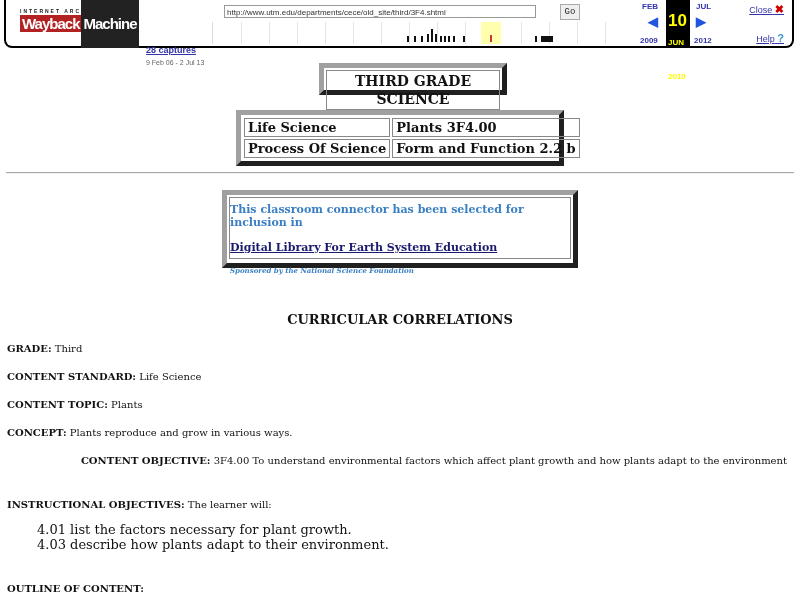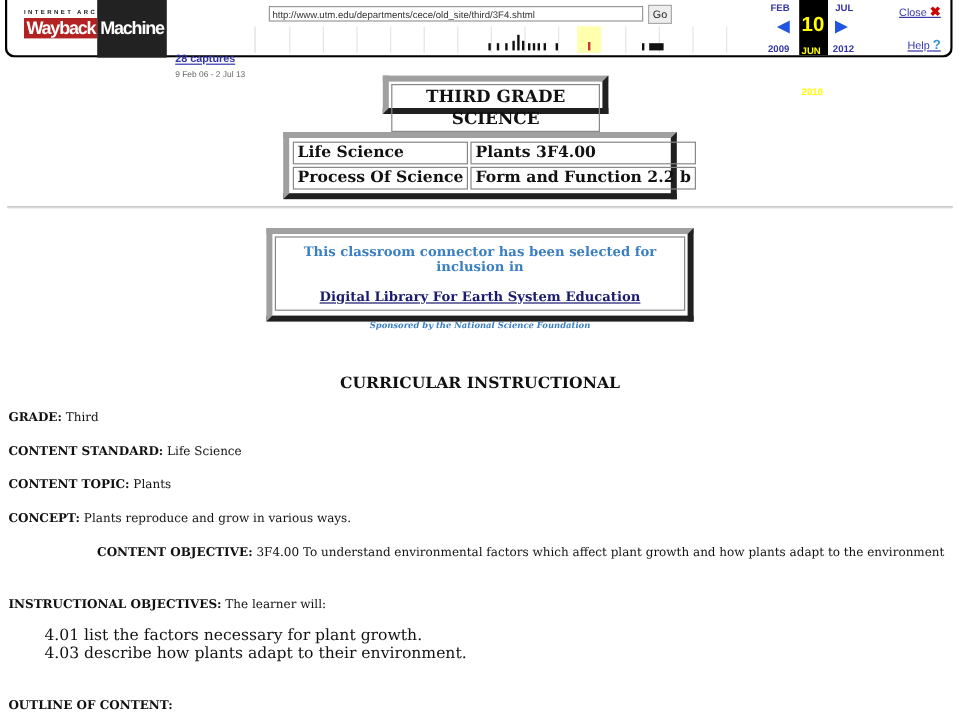--- a/index.html
+++ b/index.html
@@ -9,21 +9,21 @@
   .wb { position: absolute; left: 4px; top: 0; width: 790px; height: 48px; border: 2px solid #000; border-top: none; border-radius: 0 0 8px 8px; background: #fff; box-sizing: border-box; font-family: "Liberation Sans", sans-serif; }
   .wb-logo { position: absolute; left: 14px; top: 8px; width: 86px; }
   .wb-logo .ia { font-size: 5px; letter-spacing: 2px; color: #222; font-weight: bold; }
   .wb-logo .wm { margin-top: 2px; font-size: 15px; font-weight: bold; color: #fff; letter-spacing: -1px; line-height: 16px; }
   .wb-logo .wm .a { background: #b22222; padding: 0 2px; }
   .wb-logo .wm .b { background: #222; padding: 16px 2px; }
   .wb-caps { position: absolute; left: 140px; top: 39px; width: 62px; text-align: left; }
   .wb-caps a { font-size: 9px; font-weight: bold; color: #3333aa; text-decoration: underline; }
   .wb-caps .range { font-size: 7px; color: #666; margin-top: 2px; }
   .wb-url { position: absolute; left: 218px; top: 5px; width: 312px; height: 13px; border: 1px solid #999; font-size: 8px; line-height: 13px; padding-left: 2px; color: #333; box-sizing: border-box; background: #fff; }
-  .wb-go { position: absolute; left: 534px; top: 4px; width: 20px; height: 16px; border: 1px solid #aaa; background: #eee; font-size: 9px; text-align: center; line-height: 15px; color: #222; box-sizing: border-box; }
+  .wb-go { position: absolute; left: 554px; top: 4px; width: 20px; height: 16px; border: 1px solid #aaa; background: #eee; font-size: 9px; text-align: center; line-height: 15px; color: #222; box-sizing: border-box; font-family: Liberation Mono, monospace; }
   .wb-timeline { position: absolute; left: 206px; top: 22px; width: 420px; height: 22px; border-left: 1px solid #ddd; }
   .wb-timeline .tick { position: absolute; top: 0; width: 1px; height: 22px; background: #e4e4e4; }
   .wb-timeline .bar { position: absolute; bottom: 2px; width: 2px; background: #111; }
   .wb-timeline .hl { position: absolute; left: 268px; top: 0; width: 20px; height: 22px; background: #ffff99; opacity: .8; }
   .wb-timeline .cur { position: absolute; left: 277px; bottom: 2px; width: 2px; height: 7px; background: #cc3333; }
   .wb-cal { position: absolute; left: 630px; top: 0; width: 80px; height: 46px; font-weight: bold; }
   .wb-cal .m { position: absolute; top: 2px; font-size: 8px; color: #3333aa; }
   .wb-cal .y { position: absolute; top: 36px; font-size: 8px; color: #3333aa; }
   .wb-cal .sel { position: absolute; left: 30px; top: 0; width: 24px; height: 46px; background: #000; }
   .wb-cal .sel .m, .wb-cal .sel .y { color: #ffff00; left: 2px; margin-top: 36px; }
@@ -36,21 +36,21 @@
 
   
   .ridge { border: 5px solid; border-color: #a0a0a0 #202020 #202020 #a0a0a0; background: #fff; }
   .title-box { position: absolute; left: 319px; top: 63px; width: 188px; height: 32px; box-sizing: border-box; }
   .title-box .inner { margin: 2px; border: 1px solid #888; font-weight: bold; font-size: 14px; text-align: center; line-height: 18px; padding: 1px 0; }
   .info-tbl { position: absolute; left: 236px; top: 110px; width: 328px; box-sizing: border-box; padding: 1px; }
   .info-tbl table { border-collapse: separate; border-spacing: 2px; width: 100%; }
   .info-tbl td { border: 1px solid #888; font-weight: bold; font-size: 13px; padding: 0 3px; line-height: 17px; white-space: nowrap; }
   hr.sep { position: absolute; left: 6px; top: 172px; width: 788px; margin: 0; border: none; border-top: 1px solid #aaa; border-bottom: 1px solid #eee; height: 0; }
   .dlese { position: absolute; left: 222px; top: 190px; width: 356px; height: 78px; box-sizing: border-box; }
-  .dlese .inner { margin: 2px; border: 1px solid #888; height: 60px; text-align: center; }
+  .dlese .inner { margin: 2px; border: 1px solid #888; height: 60px; }
   .dlese .l1 { color: #3a7fc4; font-weight: bold; font-size: 11px; margin-top: 5px; }
   .dlese .l2 { display: inline-block; margin-top: 12px; color: #1a1a6e; font-weight: bold; font-size: 11px; text-decoration: underline; }
   .dlese .l3 { color: #3a7fc4; font-weight: bold; font-style: italic; font-size: 7px; margin-top: 11px; }
 
   .h-corr { position: absolute; left: 0; width: 800px; top: 312px; text-align: center; font-weight: bold; font-size: 13px; }
   .field { position: absolute; left: 7px; font-size: 10px; line-height: 16px; text-align: right; }
   .field b { font-weight: bold; }
   .objlist { position: absolute; left: 37px; top: 522px; font-size: 13px; line-height: 15px; }
 </style>
 </head>
@@ -136,21 +136,21 @@
 <hr class="sep">
 
 <div class="dlese ridge">
   <div class="inner">
     <div class="l1">This classroom connector has been selected for inclusion in</div>
     <a class="l2">Digital Library For Earth System Education</a>
     <div class="l3">Sponsored by the National Science Foundation</div>
   </div>
 </div>
 
-<div class="h-corr">CURRICULAR INSTRUCTIONAL</div>
+<div class="h-corr">CURRICULAR CORRELATIONS</div>
 
 <div class="field" style="top:341px"><b>GRADE:</b><span> Third</span></div>
 <div class="field" style="top:369px"><b>CONTENT STANDARD:</b><span> Life Science</span></div>
 <div class="field" style="top:397px"><b>CONTENT TOPIC:</b><span> Plants</span></div>
 <div class="field" style="top:425px"><b>CONCEPT:</b><span> Plants reproduce and grow in various ways.</span></div>
 <div class="field" style="top:453px;width:780px"><b>CONTENT OBJECTIVE:</b><span> 3F4.00 To understand environmental factors which affect plant growth and how plants adapt to the environment</span></div>
 <div class="field" style="top:497px"><b>INSTRUCTIONAL OBJECTIVES:</b><span> The learner will:</span></div>
 
 <div class="objlist">
   <div>4.01 list the factors necessary for plant growth.</div>

